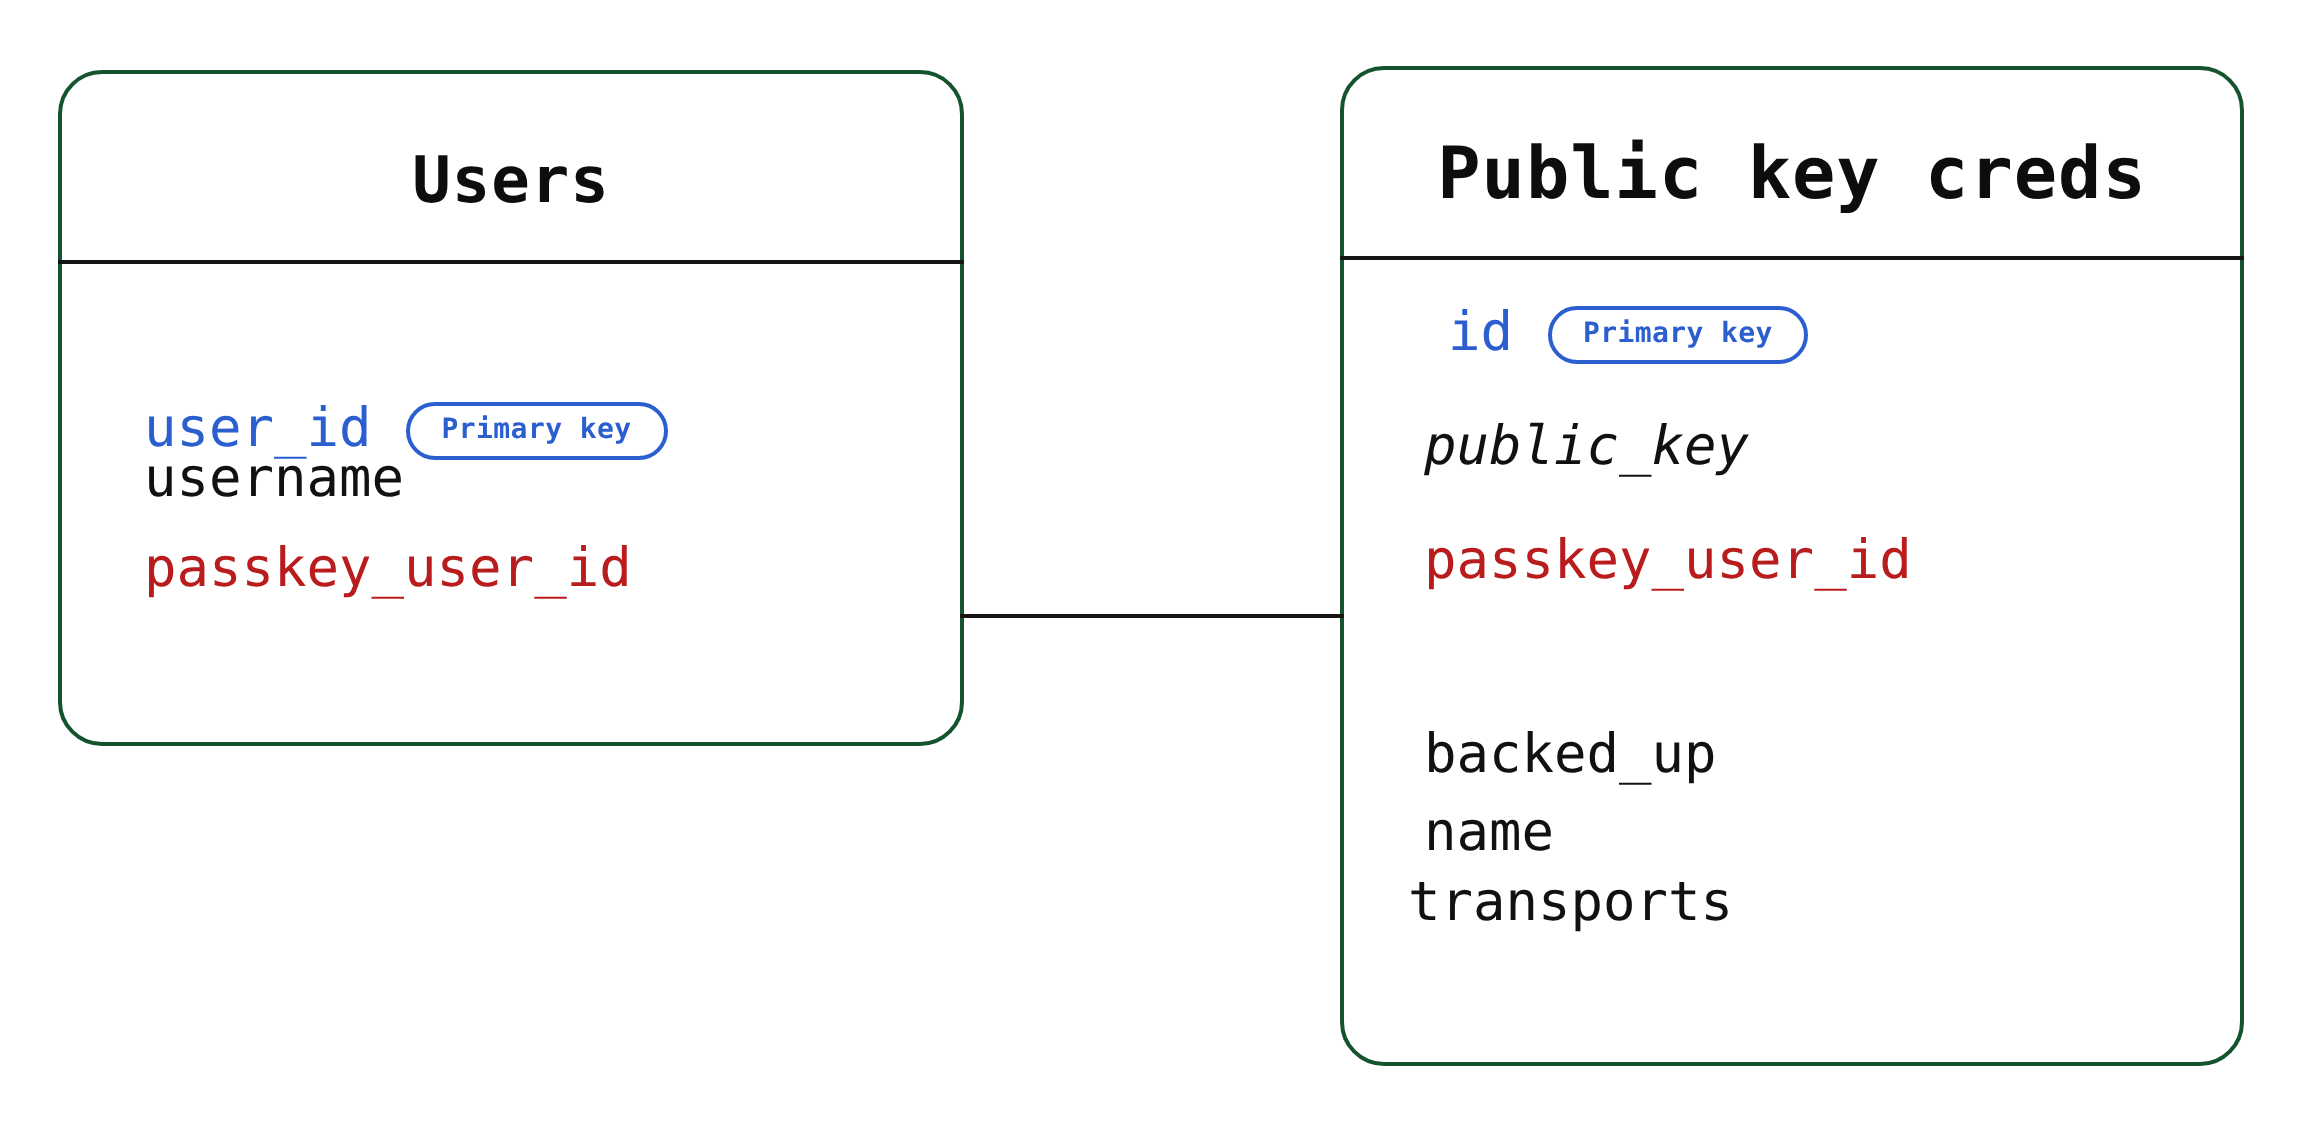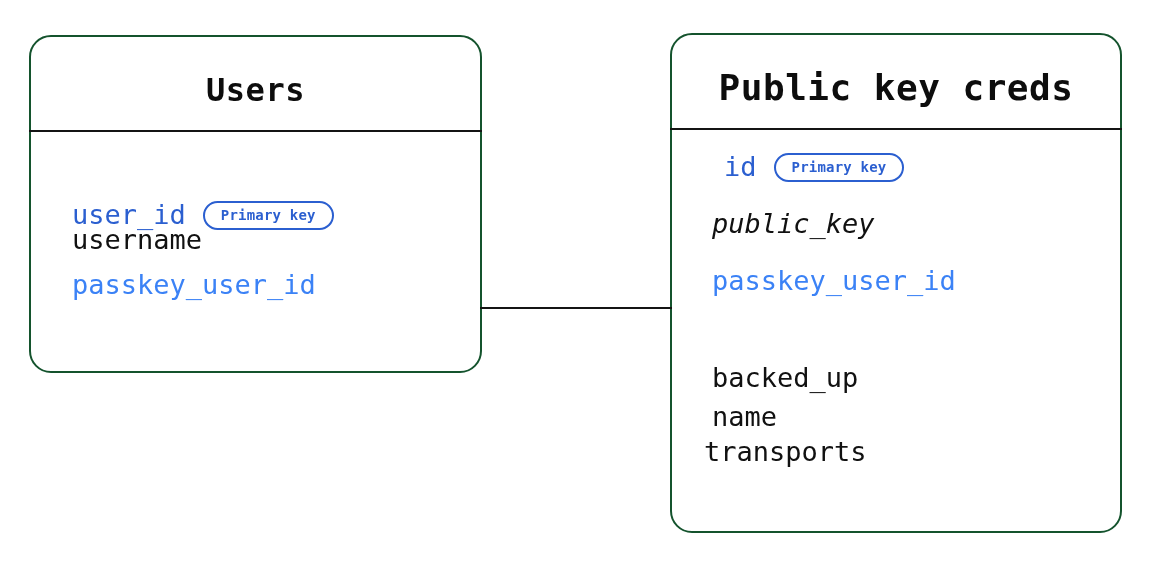--- a/index.html
+++ b/index.html
@@ -58,21 +58,21 @@
     white-space: nowrap;
     height: 34px;
   }
   .field-name {
     font-family: "DejaVu Sans Mono", monospace;
     font-size: 27px;
     line-height: 34px;
     color: #111111;
   }
   .field-name.pk      { color: #2b5fd0; }
-  .field-name.fk      { color: #3b82f6; }
+  .field-name.fk      { color: #b91c1c; }
   .field-name.plain   { color: #111111; }
 
   .badge {
     display: inline-flex;
     align-items: center;
     justify-content: center;
     margin-left: 17px;
     padding: 0 16px;
     height: 29px;
     box-sizing: border-box;

